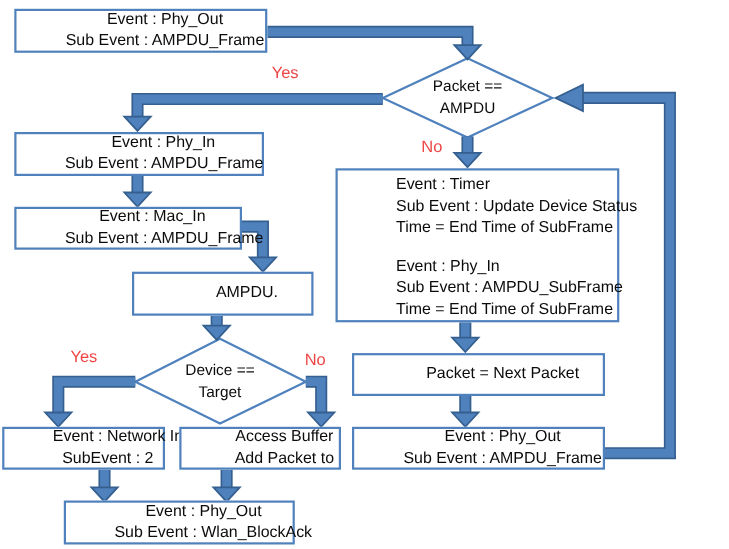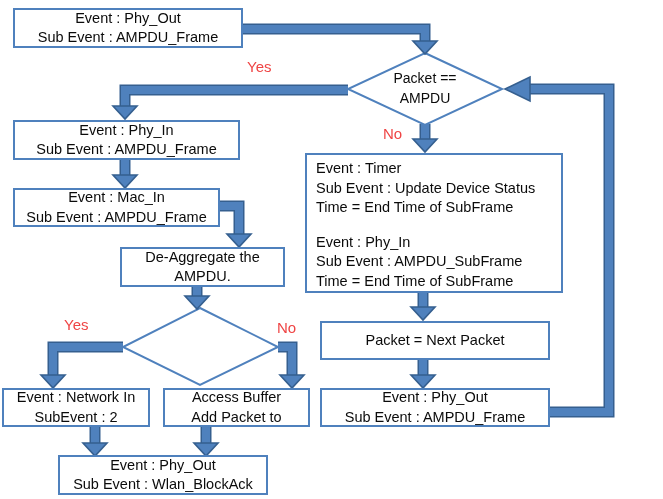--- a/index.html
+++ b/index.html
@@ -30,21 +30,21 @@
     font-size: 14.5px;
     line-height: 19px;
     color: #0b0b0b;
     z-index: 2;
   }
   .box.left-align {
     text-align: left;
     justify-content: flex-start;
     padding: 4px 6px 0 9px;
   }
-  .tline { height: 19.5px; line-height: 19.5px; white-space: nowrap; }
+  .tline { height: 19.5px; line-height: 19.5px; white-space: nowrap; margin-left: 44px; }
   .edge-label {
     position: absolute;
     font-size: 15px;
     line-height: 16px;
     color: #ef4444;
     z-index: 3;
     white-space: nowrap;
   }
   .diamond-text {
     position: absolute;
@@ -158,21 +158,20 @@
     <div class="tline">Event : Phy_In</div>
     <div class="tline">Sub Event : AMPDU_Frame</div>
   </div>
 
   <div class="box" style="left:13px; top:188px; width:207px; height:39px;">
     <div class="tline">Event : Mac_In</div>
     <div class="tline">Sub Event : AMPDU_Frame</div>
   </div>
 
   <div class="box" style="left:120px; top:247px; width:165px; height:40px;">
-    <div class="tline">De-Aggregate the</div>
     <div class="tline">AMPDU.</div>
   </div>
 
   <div class="box" style="left:2px; top:388px; width:148px; height:39px;">
     <div class="tline">Event : Network In</div>
     <div class="tline">SubEvent : 2</div>
   </div>
 
   <div class="box" style="left:163px; top:388px; width:147px; height:39px;">
     <div class="tline">Access Buffer</div>
@@ -201,19 +200,23 @@
   <div class="box" style="left:320px; top:388px; width:230px; height:39px;">
     <div class="tline">Event : Phy_Out</div>
     <div class="tline">Sub Event : AMPDU_Frame</div>
   </div>
 
   <div class="diamond-text" style="left:355px; top:68px; width:140px;">
     <div>Packet ==</div>
     <div>AMPDU</div>
   </div>
 
+  <div class="diamond-text" style="left:140px; top:326px; width:120px;">
+    <div>Device ==</div>
+    <div>Target</div>
+  </div>
 
   <div class="edge-label" style="left:247px; top:59px;">Yes</div>
   <div class="edge-label" style="left:383px; top:126px;">No</div>
   <div class="edge-label" style="left:64px; top:317px;">Yes</div>
   <div class="edge-label" style="left:277px; top:320px;">No</div>
 
 </div>
 
 </body></html>

